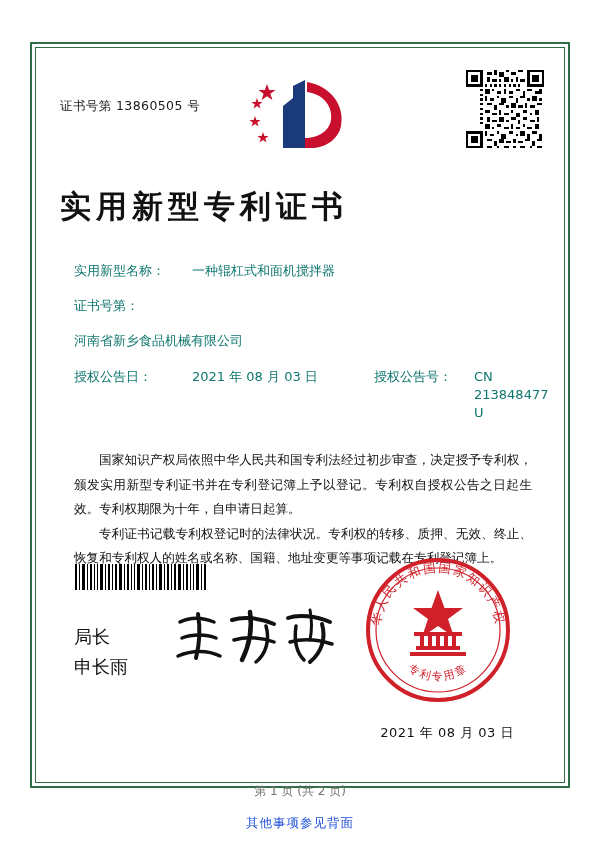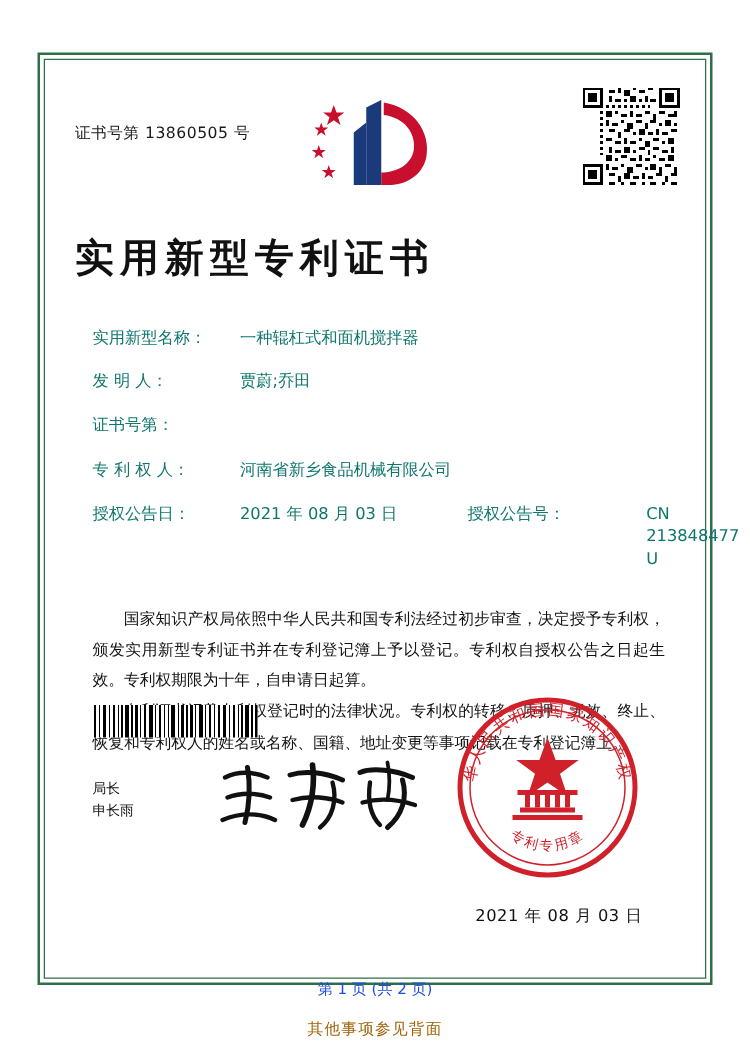--- a/index.html
+++ b/index.html
@@ -78,21 +78,21 @@
   }
   .field-label {
     width: 118px;
     flex: 0 0 118px;
     white-space: nowrap;
   }
   .field-value { flex: 1 1 auto; }
 
   .field-row.dual { margin-bottom: 17px; }
   .dual-left { display: flex; flex: 0 0 300px; align-items: baseline; }
-  .dual-right { display: flex; flex: 1 1 auto; align-items: baseline; gap: 43px; }
+  .dual-right { display: flex; flex: 1 1 auto; align-items: baseline; }
   .dual-right .field-label { width: 100px; flex: 0 0 100px; }
 
   
   .paragraphs {
     margin-top: 26px;
     padding-left: 14px;
     padding-right: 8px;
   }
   .para {
     font-size: 12.6px;
@@ -109,21 +109,21 @@
     height: 170px;
   }
   .barcode {
     position: absolute;
     left: 14px; top: 0px;
     width: 132px; height: 26px;
   }
   .director-block {
     position: absolute;
     left: 14px; top: 58px;
-    font-size: 11px;
+    font-size: 18px;
     line-height: 1.65;
     color: #111111;
   }
   .signature {
     position: absolute;
     left: 110px; top: 42px;
     width: 180px; height: 62px;
   }
   .seal {
     position: absolute;
@@ -138,29 +138,29 @@
     letter-spacing: 0.5px;
   }
 
   
   .page-number {
     position: absolute;
     left: 0; right: 0;
     bottom: 48px;
     text-align: center;
     font-size: 12px;
-    color: #1d4ed8;
+    color: #737373;
   }
   .footer-note {
     position: absolute;
     left: 0; right: 0;
     bottom: 16px;
     text-align: center;
     font-size: 12.5px;
-    color: #a16207;
+    color: #1d4ed8;
     letter-spacing: 1px;
   }
 </style>
 </head>
 <body>
 
 <div class="page">
 
   <div class="border-outer"></div>
   <div class="border-inner"></div>
@@ -330,32 +330,27 @@
 
     <div class="title">实用新型专利证书</div>
 
     <div class="fields">
 
       <div class="field-row">
         <span class="field-label">实用新型名称：</span>
         <span class="field-value">一种辊杠式和面机搅拌器</span>
       </div>
 
-      <div class="field-row">
-        <span class="field-label">发 明 人：</span>
-        <span class="field-value">贾蔚;乔田</span>
-      </div>
 
 
       <div class="field-row">
         <span class="field-label">证书号第：</span>
       </div>
 
       <div class="field-row">
-        <span class="field-label">专 利 权 人：</span>
         <span class="field-value">河南省新乡食品机械有限公司</span>
       </div>
 
 
       <div class="field-row dual">
         <span class="dual-left">
           <span class="field-label">授权公告日：</span>
           <span class="field-value">2021 年 08 月 03 日</span>
         </span>
         <span class="dual-right">

